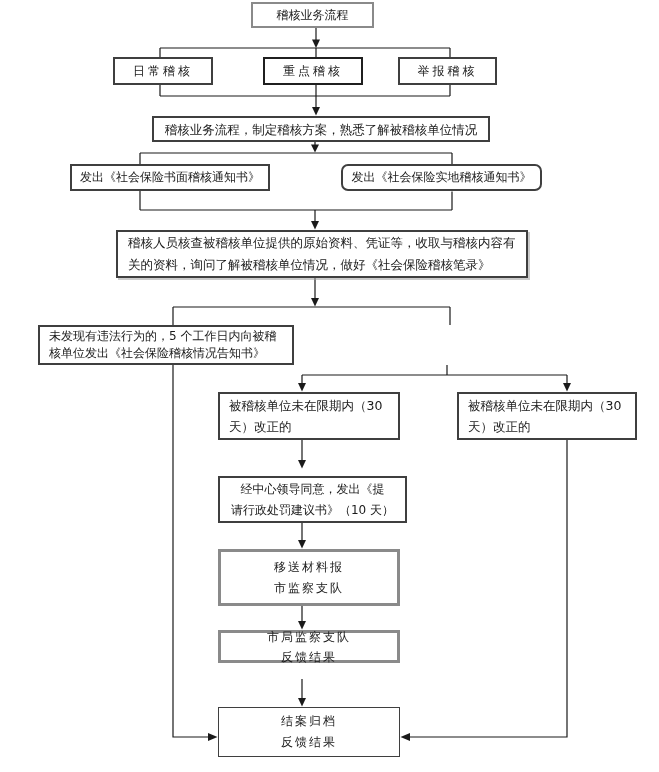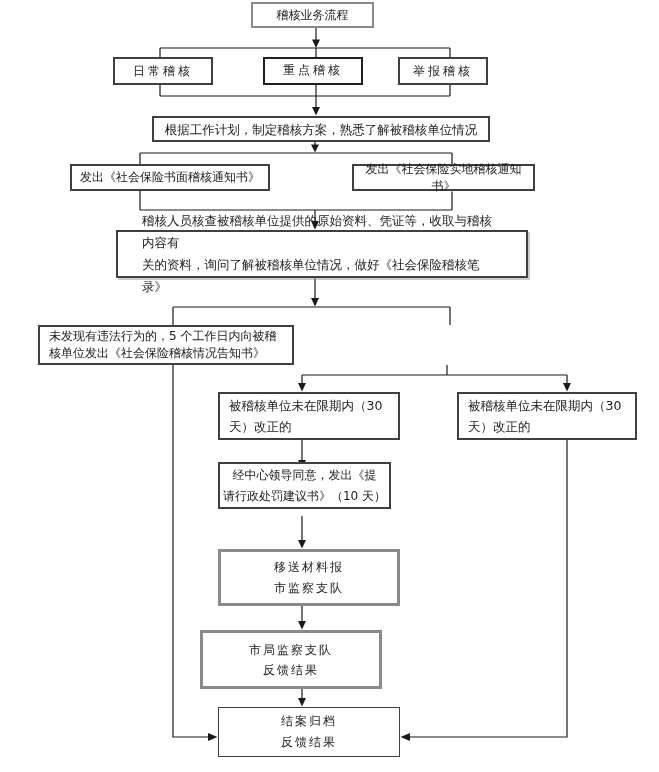--- a/index.html
+++ b/index.html
@@ -88,72 +88,72 @@
   </svg>
 
   <div class="box center b-gray" style="left:251px;top:2px;width:123px;height:26px;">
     <span class="t">稽核业务流程</span>
   </div>
 
   <div class="box center ls" style="left:113px;top:57px;width:100px;height:28px;">
     <span class="t">日常稽核</span>
   </div>
 
-  <div class="box center ls b-bold" style="left:263px;top:57px;width:100px;height:28px;font-family:Liberation Mono, monospace;">
+  <div class="box center ls b-bold" style="left:263px;top:57px;width:100px;height:28px;">
     <span class="t">重点稽核</span>
   </div>
 
-  <div class="box center ls" style="left:398px;top:57px;width:90px;height:28px;">
+  <div class="box center ls" style="left:398px;top:57px;width:99px;height:28px;">
     <span class="t">举报稽核</span>
   </div>
 
   <div class="box center" style="left:152px;top:116px;width:338px;height:26px;font-size:12.5px;">
-    <span class="t">根据工作计划，制定稽核方案，熟悉了解被稽核单位情况</span>
+    <span class="t">稽核业务流程，制定稽核方案，熟悉了解被稽核单位情况</span>
   </div>
 
   <div class="box center" style="left:70px;top:164px;width:200px;height:27px;">
     <span class="t">发出《社会保险书面稽核通知书》</span>
   </div>
 
-  <div class="box center" style="left:352px;top:164px;width:183px;height:27px;">
+  <div class="box center" style="left:341px;top:164px;width:201px;height:27px;border-radius:7px;">
     <span class="t">发出《社会保险实地稽核通知书》</span>
   </div>
 
-  <div class="box leftal shadow" style="left:116px;top:230px;width:412px;height:48px;padding:0 24px;font-size:12.5px;line-height:22px;">
+  <div class="box leftal shadow" style="left:116px;top:230px;width:412px;height:48px;padding:0 10px;font-size:12.5px;line-height:22px;">
     <span class="t">稽核人员核查被稽核单位提供的原始资料、凭证等，收取与稽核内容有
 关的资料，询问了解被稽核单位情况，做好《社会保险稽核笔录》</span>
   </div>
 
   <div class="box leftal" style="left:38px;top:325px;width:256px;height:40px;padding:0 9px;line-height:17.5px;">
     <span class="t">未发现有违法行为的，5 个工作日内向被稽
 核单位发出《社会保险稽核情况告知书》</span>
   </div>
 
 
   <div class="box leftal" style="left:218px;top:392px;width:182px;height:48px;padding:0 9px;font-size:12.5px;line-height:21px;">
     <span class="t">被稽核单位未在限期内（30
 天）改正的</span>
   </div>
 
   <div class="box leftal" style="left:457px;top:392px;width:180px;height:48px;padding:0 9px;font-size:12.5px;line-height:21px;">
     <span class="t">被稽核单位未在限期内（30
 天）改正的</span>
   </div>
 
-  <div class="box center" style="left:218px;top:462px;width:173px;height:47px;line-height:21px;">
+  <div class="box center" style="left:218px;top:476px;width:189px;height:47px;line-height:21px;">
     <span class="t">经中心领导同意，发出《提
 请行政处罚建议书》（10 天）</span>
   </div>
 
   <div class="box center ls2 b-thickgray" style="left:218px;top:549px;width:182px;height:57px;line-height:21px;">
     <span class="t">移送材料报
 市监察支队</span>
   </div>
 
-  <div class="box center ls2 b-thickgray" style="left:200px;top:630px;width:182px;height:59px;line-height:20px;">
+  <div class="box center ls2 b-thickgray" style="left:218px;top:630px;width:182px;height:33px;line-height:20px;">
     <span class="t">市局监察支队
 反馈结果</span>
   </div>
 
   <div class="box center ls2" style="left:218px;top:707px;width:182px;height:50px;line-height:21px;border-width:1.5px;">
     <span class="t">结案归档
 反馈结果</span>
   </div>
 
 </div>

